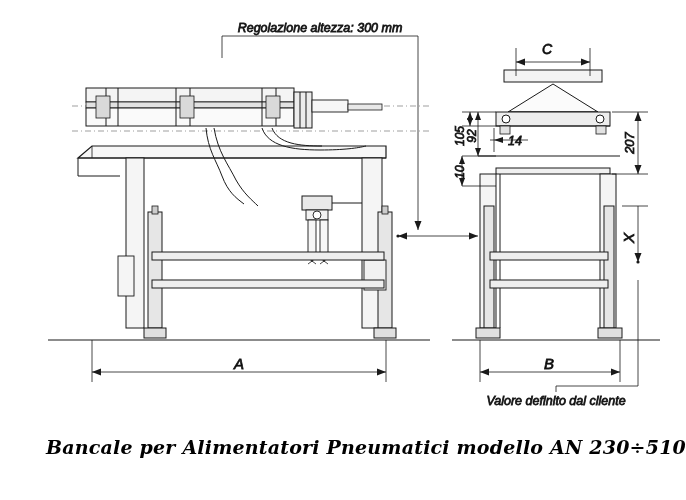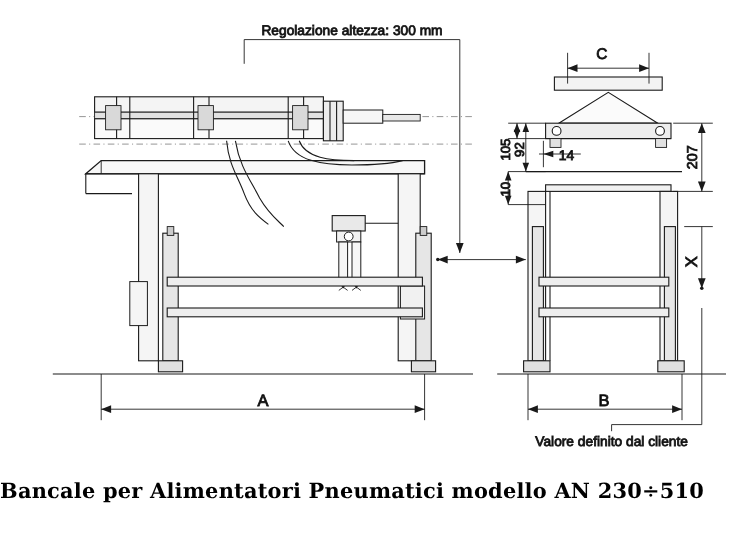--- a/index.html
+++ b/index.html
@@ -9,34 +9,35 @@
   }
   body {
     font-family: "Liberation Sans", sans-serif;
   }
   #page {
     position: relative;
     width: 686px;
     height: 500px;
     background: #ffffff;
     overflow: hidden;
+    font-style: italic;
   }
   #drawing {
     position: absolute;
     left: 0;
     top: 0;
     width: 686px;
     height: 430px;
   }
   .caption {
     position: absolute;
     left: 0;
     top: 436px;
     width: 686px;
-    text-align: left;
+    text-align: right;
     font-family: "DejaVu Serif", serif;
     font-weight: bold;
     font-size: 19px;
     color: #000000;
     letter-spacing: 0.2px;
   }
   svg text {
     font-family: "Liberation Sans", sans-serif;
     fill: #000000;
   }

